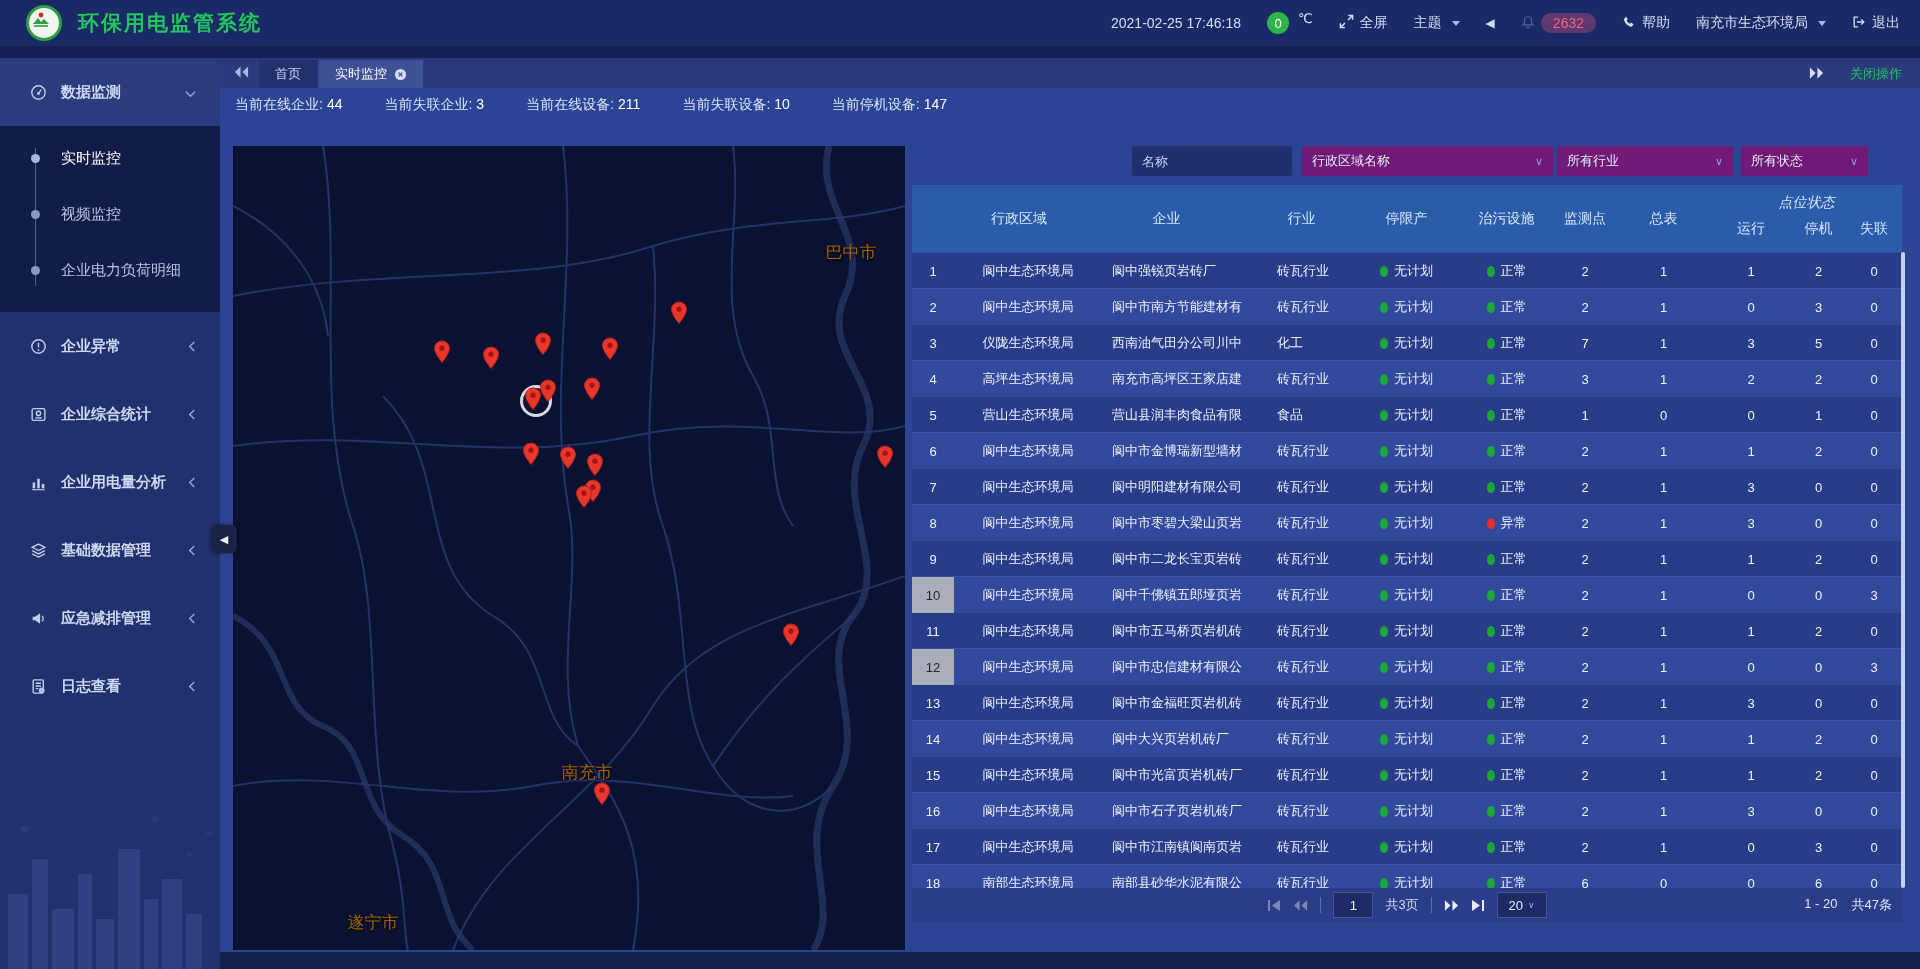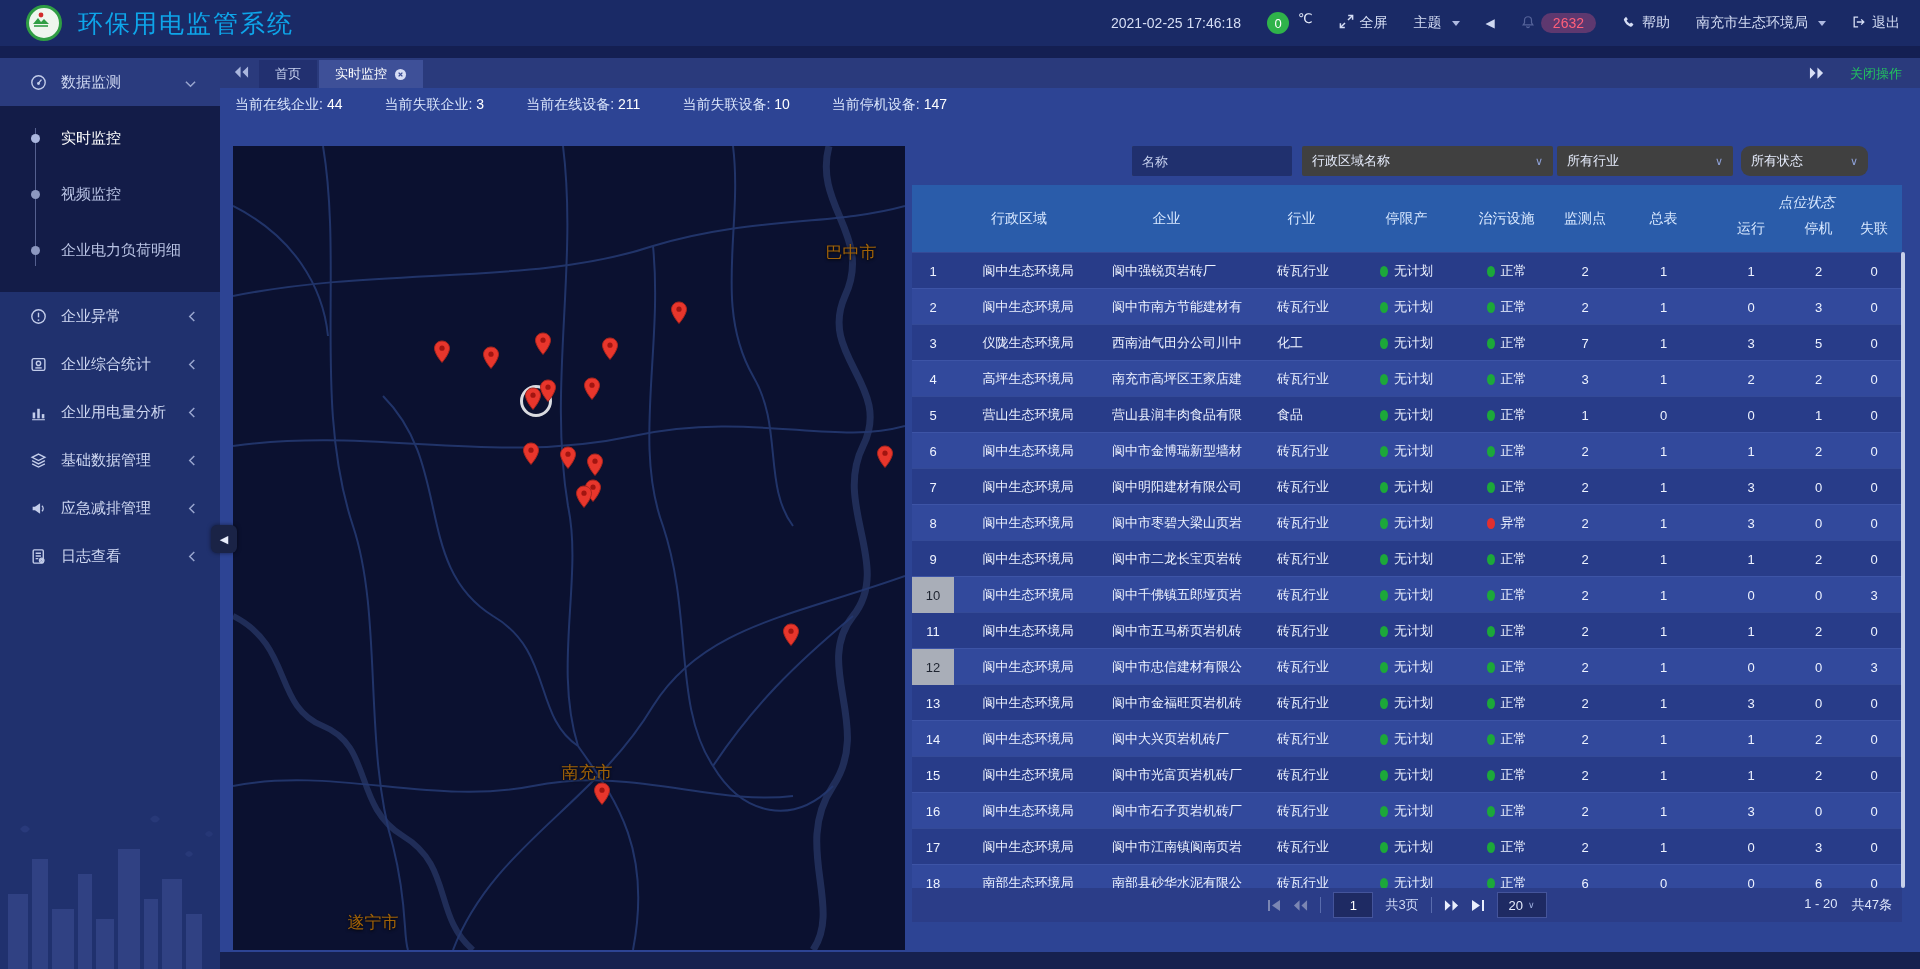--- a/index.html
+++ b/index.html
@@ -3,36 +3,36 @@
 <meta charset="utf-8">
 <title>环保用电监管系统</title>
 <style>
   html,body{margin:0;padding:0;background:#0c1534;font-family:"Liberation Sans","DejaVu Sans",sans-serif;}
   .page{position:relative;width:1920px;height:969px;overflow:hidden;background:#0c1534;}
 
   
   .hdr{position:absolute;left:0;top:0;width:1920px;height:46px;background:#1a2a66;display:flex;align-items:center;z-index:30;}
   .logo{width:30px;height:30px;border-radius:50%;background:#eef6ee;border:3px solid #2f9e44;margin-left:26px;position:relative;flex:none;}
   .logo svg{position:absolute;left:1px;top:1px;}
-  .app-title{color:#0ea5e9;font-size:25px;font-weight:normal;letter-spacing:2px;margin-left:16px;}
+  .app-title{color:#22c55e;font-size:21px;font-weight:bold;letter-spacing:2px;margin-left:16px;}
   .hdr-right{margin-left:auto;display:flex;align-items:center;color:#d6def5;font-size:14px;padding-right:20px;}
   .hdr-item{display:flex;align-items:center;gap:6px;margin-left:26px;white-space:nowrap;cursor:default;}
   .temp-circle{width:22px;height:22px;border-radius:50%;background:#2fb34a;color:#fff;font-size:13px;display:flex;align-items:center;justify-content:center;}
   .temp-unit{color:#e8eefc;font-size:13px;margin-left:3px;position:relative;top:-5px;}
   .caret{width:0;height:0;border-left:4px solid transparent;border-right:4px solid transparent;border-top:5px solid #aeb9e0;display:inline-block;margin-left:4px;}
   .notif-pill{background:rgba(205,80,125,.38);color:#ff5f7a;border-radius:11px;padding:2px 12px;font-size:14px;}
   .bell{color:#55639a;}
   .spk{color:#cfd8f2;font-size:12px;}
 
   
   .strip{position:absolute;left:0;top:46px;width:1920px;height:12px;background:#141f52;z-index:25;}
 
   
   .sidebar{position:absolute;left:0;top:58px;width:220px;height:911px;background:#20316e;z-index:20;overflow:hidden;}
-  .sb-group{height:48px;display:flex;align-items:center;color:#cfd8f2;font-size:15px;cursor:pointer;position:relative;}
+  .sb-group{height:68px;display:flex;align-items:center;color:#cfd8f2;font-size:15px;cursor:pointer;position:relative;font-weight:bold;}
   .sb-group.hdr-row{background:#2a3b7e;}
   .sb-ico{width:17px;height:17px;margin-left:30px;margin-right:14px;color:#c3cdea;flex:none;display:flex;align-items:center;}
   .sb-chev{margin-left:auto;margin-right:24px;color:#9aa6cf;}
   .sb-sub{background:#131c48;position:relative;padding:4px 0 14px 0;}
   .sb-sub::before{content:"";position:absolute;left:35px;top:22px;bottom:26px;width:1px;background:#55608f;}
   .sb-item{height:56px;display:flex;align-items:center;color:#b9c3e4;font-size:15px;position:relative;padding-left:61px;cursor:pointer;}
   .sb-item .dot{position:absolute;left:31px;width:9px;height:9px;border-radius:50%;background:#8d98c0;}
   .sb-item.active{color:#ffffff;}
   .sb-item.active .dot{background:#aab6de;}
   .skyline{position:absolute;left:0;bottom:0;width:220px;opacity:.38;}
@@ -57,21 +57,21 @@
 
   
   .map{position:absolute;left:13px;top:58px;width:672px;height:804px;background:#0b1130;overflow:hidden;}
   .city{position:absolute;transform:translate(-50%,-50%);color:#a16207;font-size:17px;text-shadow:0 1px 3px #000;white-space:nowrap;}
   .pin{position:absolute;transform:translate(-9px,-23px);}
   .pin-ring{position:absolute;width:26px;height:26px;border:3px solid rgba(255,255,255,.85);border-radius:50%;transform:translate(-13px,-25px);}
 
   
   .panel{position:absolute;left:692px;top:58px;width:993px;height:864px;}
   .filters{position:absolute;left:0;top:0;height:30px;display:flex;}
-  .f-box{position:absolute;height:30px;background:#404040;border-radius:2px;display:flex;align-items:center;color:#e6ecfc;font-size:13px;box-sizing:border-box;}
+  .f-box{position:absolute;height:30px;background:#701a75;border-radius:2px;display:flex;align-items:center;color:#e6ecfc;font-size:13px;box-sizing:border-box;}
   .f-chev{margin-left:auto;margin-right:10px;color:#8fa2d8;font-size:11px;}
   input.f-input{background:#20306e;border:none;outline:none;color:#e6ecfc;font-size:13px;padding:0 10px;height:30px;width:100%;box-sizing:border-box;border-radius:2px;font-family:inherit;}
   input.f-input::placeholder{color:#c7d1ee;opacity:1;}
 
   .grid-cols{display:grid;grid-template-columns:42px 130px 165px 105px 105px 95px 62px 95px 80px 55px 56px;}
   .thead{position:absolute;left:0;top:39px;width:990px;height:67px;background:#2a5caa;grid-template-rows:28px 39px;color:#d8e8ff;font-size:14px;}
   .th{grid-row:1/3;display:flex;align-items:center;justify-content:center;}
   .th-group{grid-column:9/12;grid-row:1;display:flex;align-items:flex-end;justify-content:center;font-style:italic;padding-bottom:1px;}
   .th-sub{grid-row:2;display:flex;align-items:center;justify-content:center;padding-bottom:8px;}
 
@@ -439,21 +439,21 @@
           <input class="f-input" type="text" placeholder="名称" style="">
         </div>
         <div class="f-box" style="left:390px;width:251px;padding-left:10px;">
           <span>行政区域名称</span>
           <span class="f-chev">∨</span>
         </div>
         <div class="f-box" style="left:645px;width:176px;padding-left:10px;">
           <span>所有行业</span>
           <span class="f-chev">∨</span>
         </div>
-        <div class="f-box" style="left:829px;width:127px;padding-left:10px;border-radius:9px;">
+        <div class="f-box" style="left:829px;width:127px;padding-left:10px;">
           <span>所有状态</span>
           <span class="f-chev">∨</span>
         </div>
       </div>
 
       <div class="thead grid-cols">
         <div class="th"></div>
         <div class="th">行政区域</div>
         <div class="th">企业</div>
         <div class="th">行业</div>

